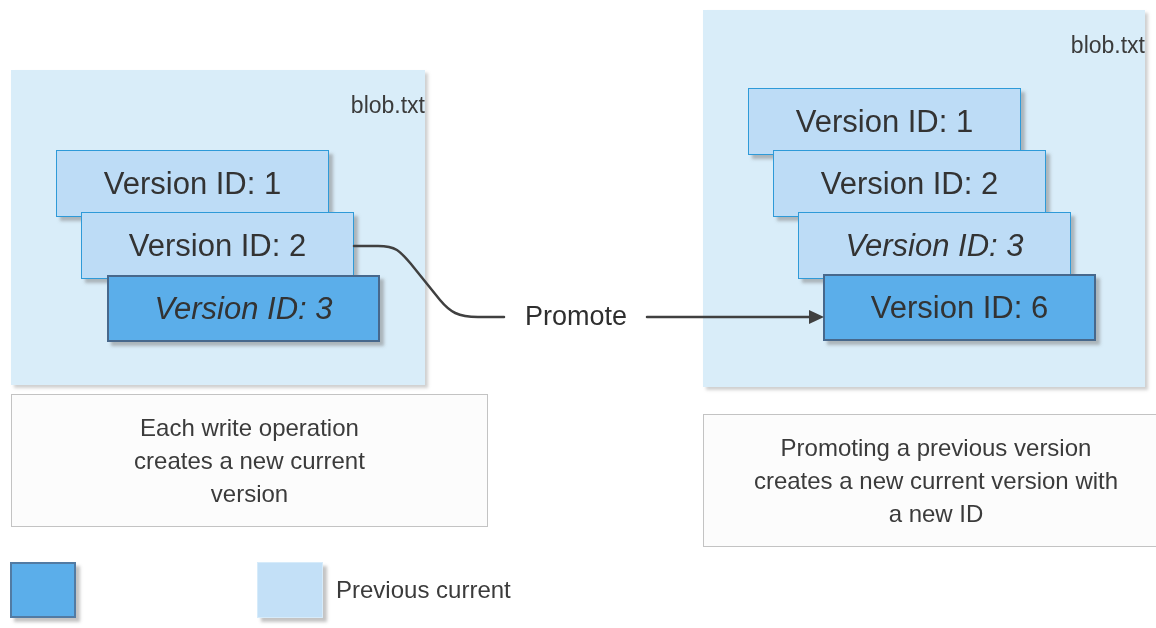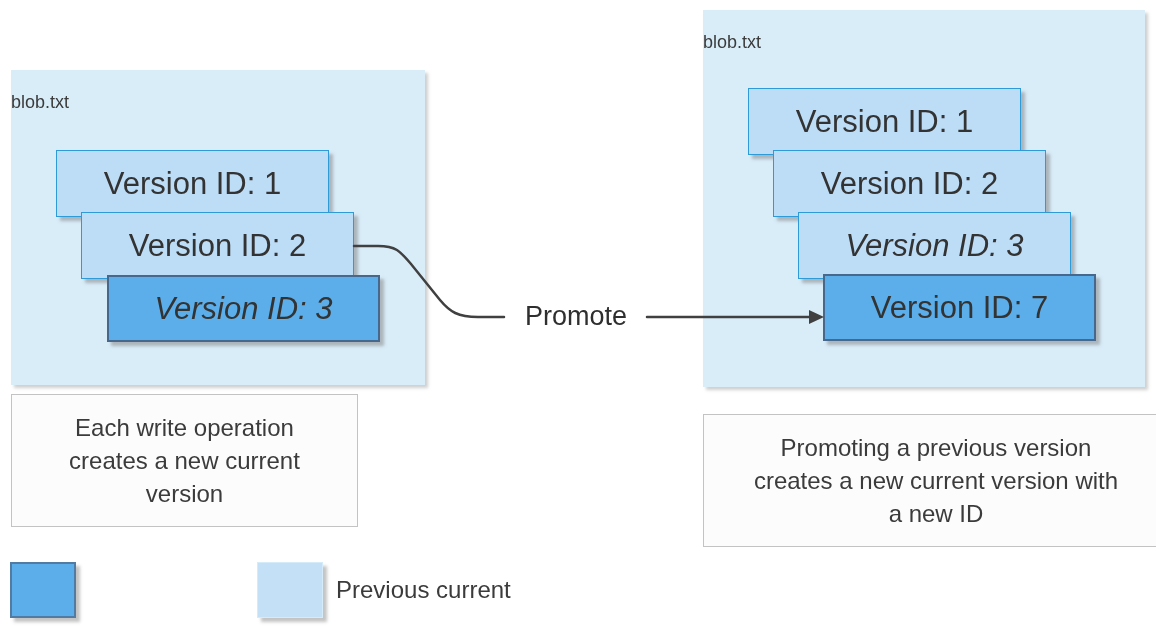--- a/index.html
+++ b/index.html
@@ -19,22 +19,22 @@
   .panel {
     position: absolute;
     background: #d9edf9;
     box-shadow: 3px 3px 3px rgba(150,150,150,0.45);
   }
   .panel-title {
     position: absolute;
     left: 0;
     top: 22px;
     width: 100%;
-    text-align: left;
-    font-size: 18px;
+    text-align: right;
+    font-size: 23px;
     color: #3b3b3b;
   }
   .vbox {
     position: absolute;
     width: 273px;
     height: 67px;
     box-sizing: border-box;
     display: flex;
     align-items: center;
     justify-content: center;
@@ -78,21 +78,21 @@
     background: #fcfcfc;
     border: 1px solid #c3c3c3;
     display: flex;
     align-items: center;
     justify-content: center;
     text-align: center;
     font-size: 24px;
     line-height: 33px;
     color: #3b3b3b;
   }
-  .caption-box.left { left: 11px; width: 347px; }
+  .caption-box.left { left: 11px; width: 477px; }
   .caption-box.right { left: 703px; width: 466px; margin-top: 20px; }
   .caption-box.left .caption-text { max-width: 262px; }
   .caption-box.right .caption-text { max-width: 382px; }
   .legend-swatch {
     position: absolute;
     top: 562px;
     width: 66px;
     height: 56px;
     box-sizing: border-box;
     box-shadow: 4px 4px 3px rgba(125,125,125,0.45);
@@ -153,21 +153,21 @@
   <div class="vbox previous z1" style="left:748px; top:88px;">
     <span>Version ID: 1</span>
   </div>
   <div class="vbox previous z2" style="left:773px; top:150px;">
     <span>Version ID: 2</span>
   </div>
   <div class="vbox previous z3" style="left:798px; top:212px;">
     <span>Version ID: 3</span>
   </div>
   <div class="vbox current z4" style="left:823px; top:274px;">
-    <span>Version ID: 7</span>
+    <span>Version ID: 6</span>
   </div>
 
   <div class="promote-label">Promote</div>
 
   <div class="caption-box left">
     <div class="caption-text">Each write operation creates a new current version</div>
   </div>
   <div class="caption-box right">
     <div class="caption-text">Promoting a previous version creates a new current version with a new ID</div>
   </div>

